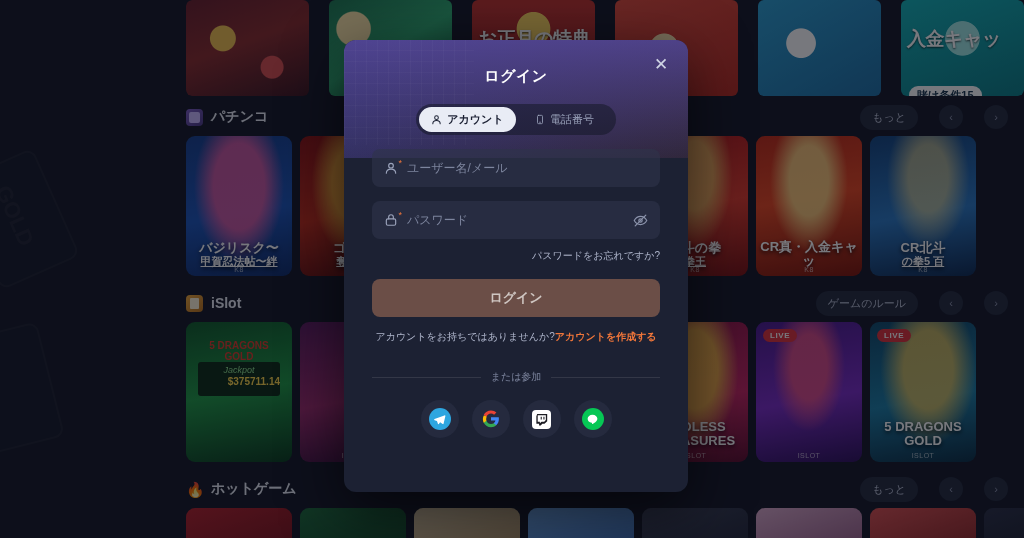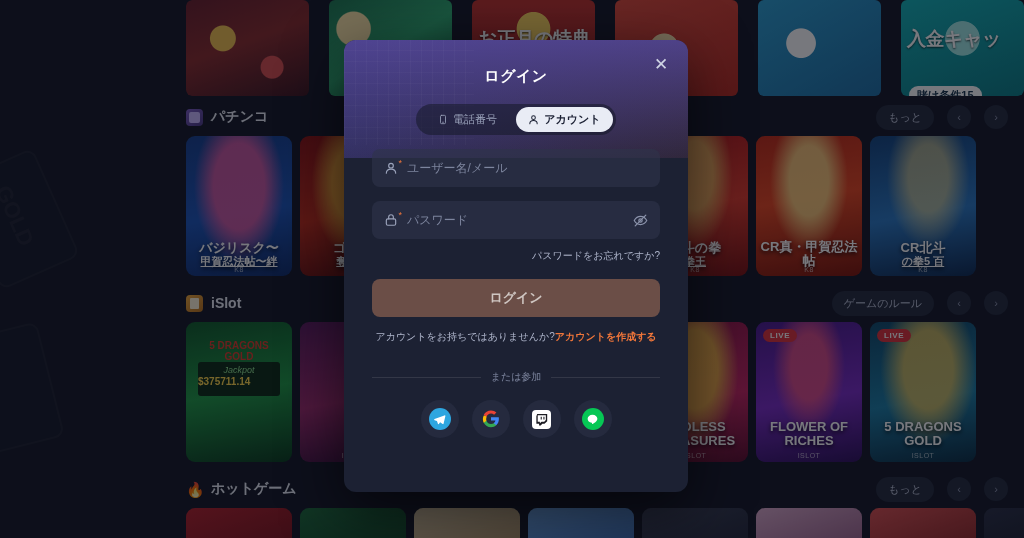--- a/index.html
+++ b/index.html
@@ -73,21 +73,21 @@
     content: ""; position: absolute; inset: 3px;
     background: #cbb8ff; border-radius: 2px;
   }
   .sec-icon.islot { background: linear-gradient(140deg,#f0a93a,#b9711b); position: relative; }
   .sec-icon.islot::after {
     content: ""; position: absolute; left: 4px; top: 3px; width: 9px; height: 11px;
     background: #fff4d8; border-radius: 1px;
   }
   .sec-icon.hot { background: none; font-size: 15px; line-height: 17px; text-align: center; }
   .sec-title { color: #e9ecf5; font-size: 14px; font-weight: 700; }
-  .sec-right { margin-left: auto; display: flex; align-items: center; gap: 13px; }
+  .sec-right { margin-left: auto; display: flex; align-items: center; gap: 21px; }
   .pill-btn {
     background: #242a3d; color: #b9c0d4; font-size: 11px;
     padding: 5px 12px; border-radius: 14px; border: none; cursor: pointer;
     white-space: nowrap;
   }
   .arrow-btn {
     width: 24px; height: 24px; border-radius: 50%;
     background: #242a3d; color: #8b93ab; border: none; cursor: pointer;
     font-size: 11px; line-height: 24px; text-align: center; padding: 0;
   }
@@ -320,21 +320,21 @@
             <div class="cap">
               <span>北斗の拳</span>
               <span class="l2">拳王</span>
             </div>
             <div class="brand">K8</div>
           </div>
           <div class="card">
             <div class="art" style="background:linear-gradient(170deg,#c22b16 0%,#e8461f 45%,#7d1408 100%);"></div>
             <div class="art" style="background:radial-gradient(ellipse at 50% 32%, rgba(255,230,140,.8) 0 26%, transparent 52%);"></div>
             <div class="cap">
-              <span>CR真・甲賀忍法帖</span>
+              <span>CR真・入金キャッ</span>
             </div>
             <div class="brand">K8</div>
           </div>
           <div class="card">
             <div class="art" style="background:linear-gradient(170deg,#14457f 0%,#2a79c4 55%,#0d2a52 100%);"></div>
             <div class="art" style="background:radial-gradient(ellipse at 55% 30%, rgba(255,225,140,.6) 0 24%, transparent 50%);"></div>
             <div class="cap">
               <span>CR北斗</span>
               <span class="l2">の拳5 百</span>
             </div>
@@ -351,21 +351,21 @@
             <button class="pill-btn">ゲームのルール</button>
             <button class="arrow-btn">‹</button>
             <button class="arrow-btn">›</button>
           </span>
         </div>
         <div class="cards-row" style="margin-top:4px;">
           <div class="card islot">
             <div class="art" style="background:linear-gradient(170deg,#0f5c2a 0%,#1f9b45 50%,#0a3d1d 100%);"></div>
             <div style="position:absolute;left:12px;top:40px;right:12px;height:34px;background:#0c2a14;border-radius:3px;">
               <div style="text-align:center;color:#8fe28f;font-size:9px;font-weight:400;font-style:italic;margin-top:3px;">Jackpot</div>
-              <div style="text-align:left;color:#ffd84a;font-size:10px;font-weight:800;margin-top:1px;">$375711.14</div>
+              <div style="text-align:right;color:#ffd84a;font-size:10px;font-weight:800;margin-top:1px;">$375711.14</div>
             </div>
             <div style="position:absolute;left:10px;top:18px;right:10px;text-align:center;color:#e03b2a;font-size:10px;font-weight:900;">5 DRAGONS GOLD</div>
           </div>
           <div class="card islot">
             <div class="art" style="background:linear-gradient(170deg,#5b1a5e 0%,#a02a6e 55%,#370f3c 100%);"></div>
             <div class="brand">ISLOT</div>
           </div>
           <div class="card islot">
             <div class="art" style="background:linear-gradient(170deg,#7a4a10 0%,#caa02f 55%,#4a2b08 100%);"></div>
             <div class="brand">ISLOT</div>
@@ -378,21 +378,20 @@
             <div class="art" style="background:linear-gradient(170deg,#8e1546 0%,#c72461 55%,#5c0d2c 100%);"></div>
             <div class="art" style="background:radial-gradient(ellipse at 50% 34%, rgba(255,200,70,.85) 0 30%, transparent 58%);"></div>
             <div class="live-badge">LIVE</div>
             <div class="cap">ENDLESS TREASURES</div>
             <div class="brand">ISLOT</div>
           </div>
           <div class="card islot">
             <div class="art" style="background:linear-gradient(170deg,#4b1a8e 0%,#7b2bc7 55%,#2d0f5c 100%);"></div>
             <div class="art" style="background:radial-gradient(ellipse at 50% 32%, rgba(235,80,130,.85) 0 24%, transparent 48%);"></div>
             <div class="live-badge">LIVE</div>
-            <div class="cap">FLOWER OF RICHES</div>
             <div class="brand">ISLOT</div>
           </div>
           <div class="card islot">
             <div class="art" style="background:linear-gradient(170deg,#0f4a6b 0%,#1b7ea6 55%,#0a2d44 100%);"></div>
             <div class="art" style="background:radial-gradient(ellipse at 55% 34%, rgba(235,200,90,.8) 0 30%, transparent 58%);"></div>
             <div class="live-badge">LIVE</div>
             <div class="cap">5 DRAGONS GOLD</div>
             <div class="brand">ISLOT</div>
           </div>
         </div>
@@ -435,37 +434,37 @@
   <div class="modal">
     <div class="modal-glow"></div>
     <div class="modal-noise"></div>
 
     <button class="close-btn">✕</button>
 
     <div class="modal-body">
       <div class="modal-title">ログイン</div>
 
       <div class="tabs">
+        <button class="tab active">
+          <span>
+            <svg width="11" height="11" viewBox="0 0 24 24" fill="none" stroke="currentColor" stroke-width="2.2" stroke-linecap="round">
+              <circle cx="12" cy="8" r="4"></circle>
+                <path d="M4 21c0-4.4 3.6-7 8-7s8 2.6 8 7"></path>
+            </svg>
+          </span>
+          <span>アカウント</span>
+        </button>
         <button class="tab">
           <span>
             <svg width="10" height="11" viewBox="0 0 24 24" fill="none" stroke="currentColor" stroke-width="2" stroke-linecap="round">
               <rect x="6" y="2" width="12" height="20" rx="2.5"></rect>
                 <line x1="11" y1="18.5" x2="13" y2="18.5"></line>
             </svg>
           </span>
           <span>電話番号</span>
-        </button>
-        <button class="tab active">
-          <span>
-            <svg width="11" height="11" viewBox="0 0 24 24" fill="none" stroke="currentColor" stroke-width="2.2" stroke-linecap="round">
-              <circle cx="12" cy="8" r="4"></circle>
-                <path d="M4 21c0-4.4 3.6-7 8-7s8 2.6 8 7"></path>
-            </svg>
-          </span>
-          <span>アカウント</span>
         </button>
       </div>
 
       <div class="field">
         <span class="fi">
           <svg width="14" height="14" viewBox="0 0 24 24" fill="none" stroke="#9aa2ba" stroke-width="2" stroke-linecap="round">
             <circle cx="12" cy="8" r="4"></circle>
               <path d="M4 21c0-4.4 3.6-7 8-7s8 2.6 8 7"></path>
           </svg>
           <span class="req-dot">*</span>

